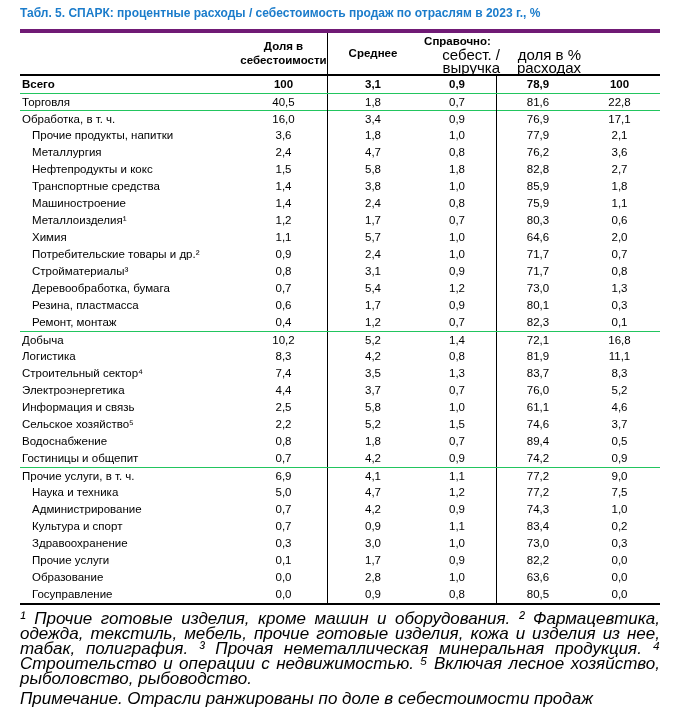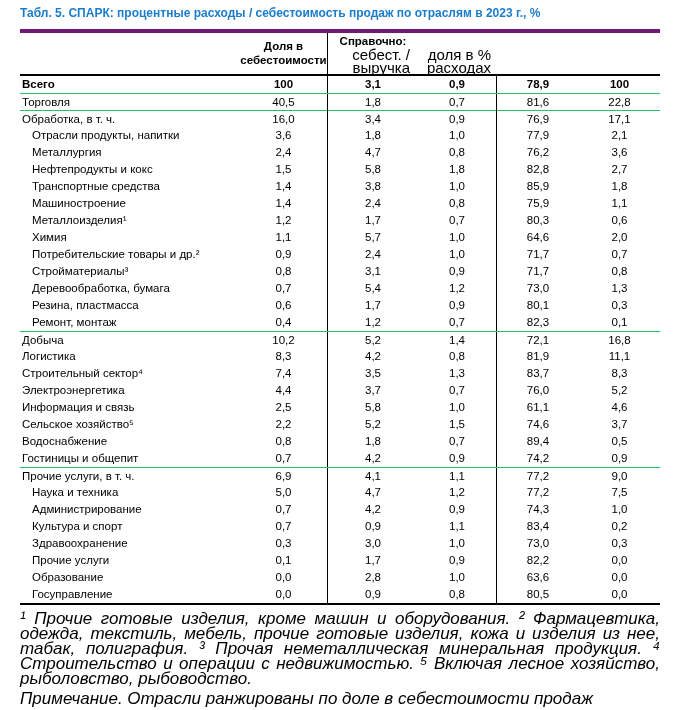--- a/index.html
+++ b/index.html
@@ -76,20 +76,21 @@
 
 <div class="page">
 
   <div class="title" style="color: rgb(27, 124, 203);">Табл. 5. СПАРК: процентные расходы / себестоимость продаж по отраслям в 2023 г., %</div>
 
   <div class="tbl">
 
     <div class="thead">
       <div class="h"></div>
       <div class="h vline">Доля в себестоимости</div>
+      <div class="h">Среднее</div>
       <div class="c-ref">
         <div class="ref-title">Справочно:</div>
         <div class="ref-subs">
           <div class="ref-sub">себест. / выручка</div>
           <div class="ref-sub">доля в % расходах</div>
         </div>
       </div>
     </div>
 
     <div class="tbody" id="tbody">
@@ -114,21 +115,21 @@
   <div class="row sep">
     <div class="cell"><span class="lbl">Обработка, в т. ч.</span></div>
     <div class="cell num vline">16,0</div>
     <div class="cell num">3,4</div>
     <div class="cell num vline">0,9</div>
     <div class="cell num">76,9</div>
     <div class="cell num">17,1</div>
   </div>
 
   <div class="row indent">
-    <div class="cell"><span class="lbl">Отрасли продукты, напитки</span></div>
+    <div class="cell"><span class="lbl">Прочие продукты, напитки</span></div>
     <div class="cell num vline">3,6</div>
     <div class="cell num">1,8</div>
     <div class="cell num vline">1,0</div>
     <div class="cell num">77,9</div>
     <div class="cell num">2,1</div>
   </div>
 
   <div class="row indent">
     <div class="cell"><span class="lbl">Металлургия</span></div>
     <div class="cell num vline">2,4</div>

